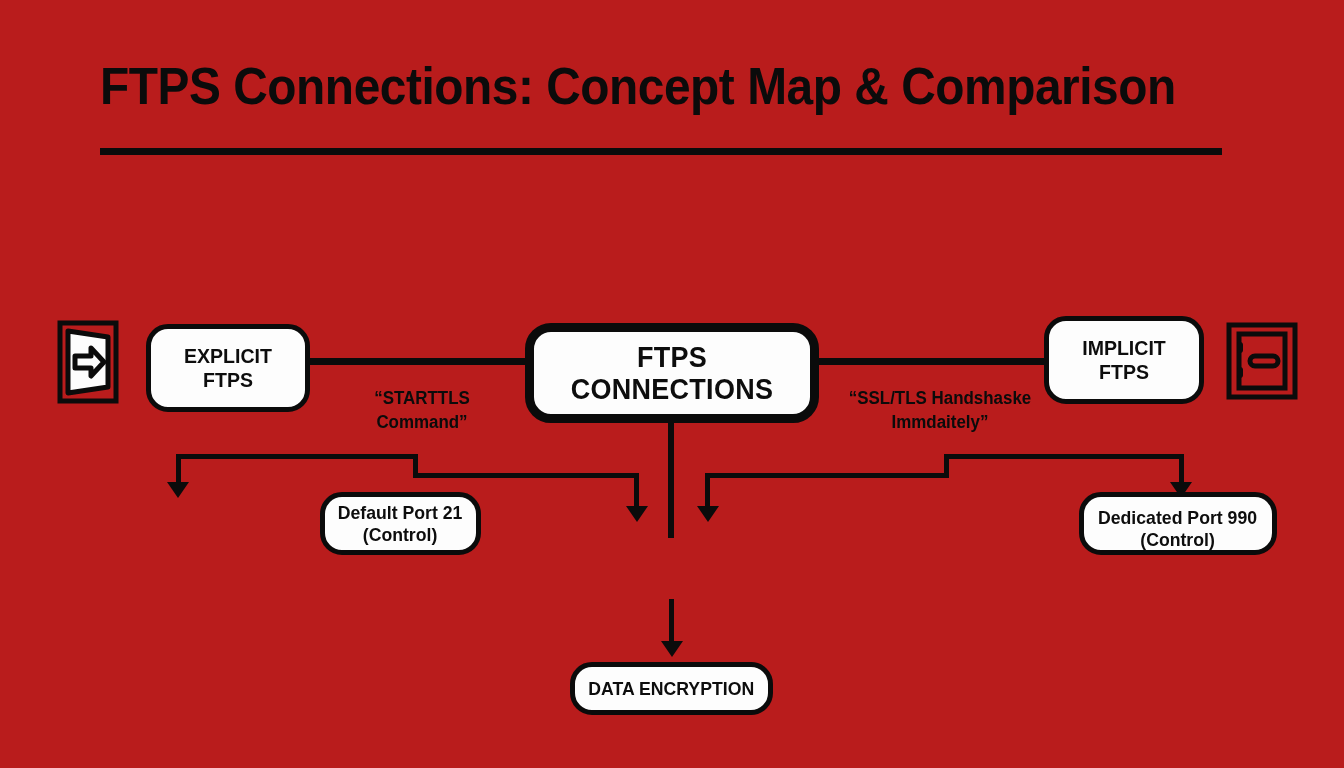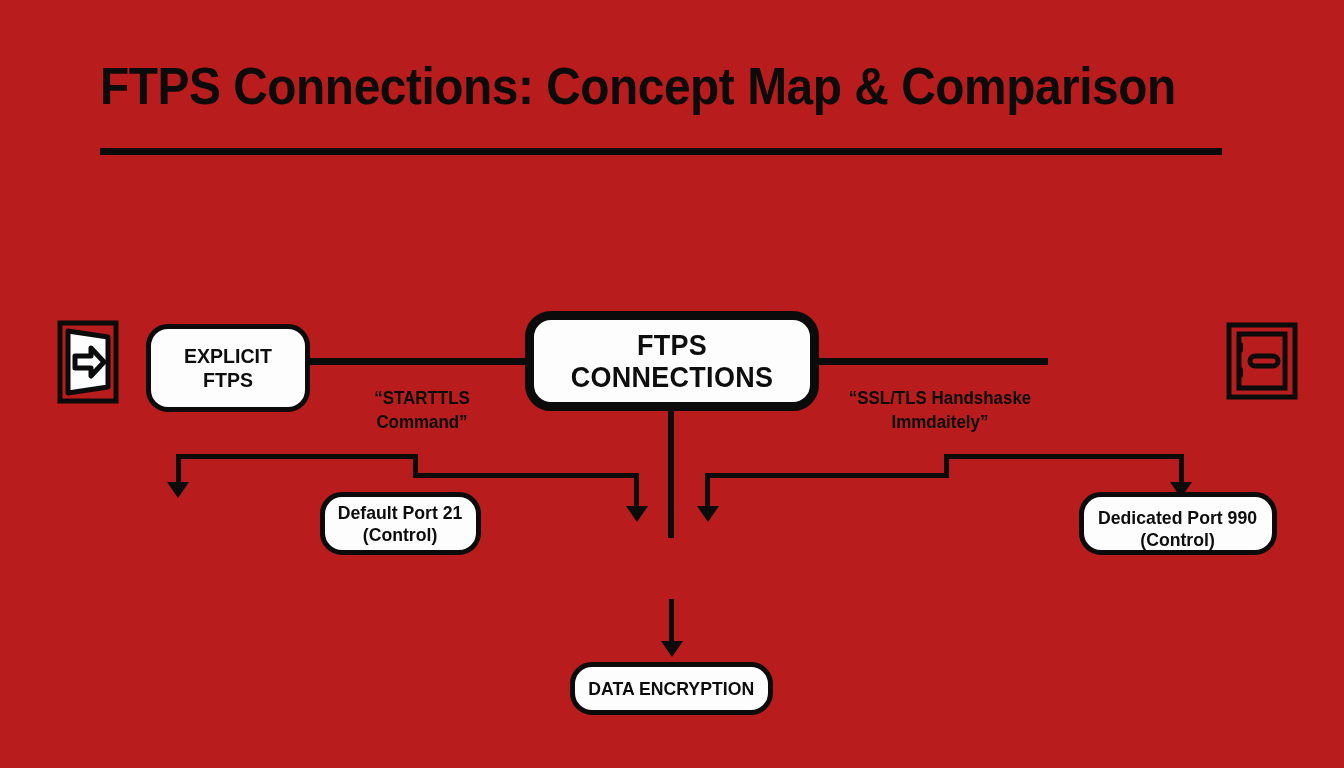--- a/index.html
+++ b/index.html
@@ -62,21 +62,21 @@
     font-family: "Liberation Sans", sans-serif;
     font-weight: bold;
     transform: scaleX(0.93);
     line-height: 1.12;
     padding: 0 6px;
   }
 
   
   #node-center {
     left: 525px;
-    top: 311px;
+    top: 323px;
     width: 294px;
     height: 100px;
     border-width: 9px;
     border-radius: 26px;
     z-index: 8;
   }
   #node-center .label { font-size: 29px; letter-spacing: 0.3px; }
 
   
   #node-explicit {
@@ -203,20 +203,23 @@
   </div>
 
   <div class="node" id="node-explicit">
     <span class="label">EXPLICIT FTPS</span>
   </div>
 
   <div class="node" id="node-center">
     <span class="label">FTPS CONNECTIONS</span>
   </div>
 
+  <div class="node" id="node-implicit">
+    <span class="label">IMPLICIT FTPS</span>
+  </div>
 
   <div class="edge-label" id="edge-label-left">“STARTTLS Command”</div>
 
   <div class="edge-label" id="edge-label-right">
     <div>“SSL/TLS Handshaske</div>
     <div>Immdaitely”</div>
   </div>
 
 
   <div class="node" id="node-port21">

